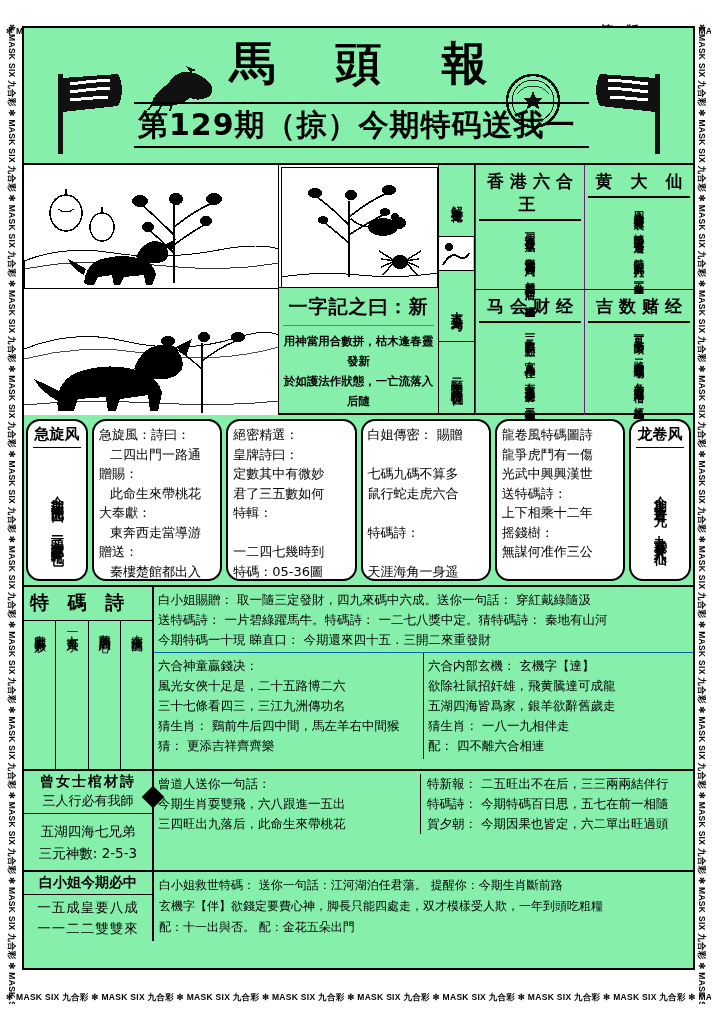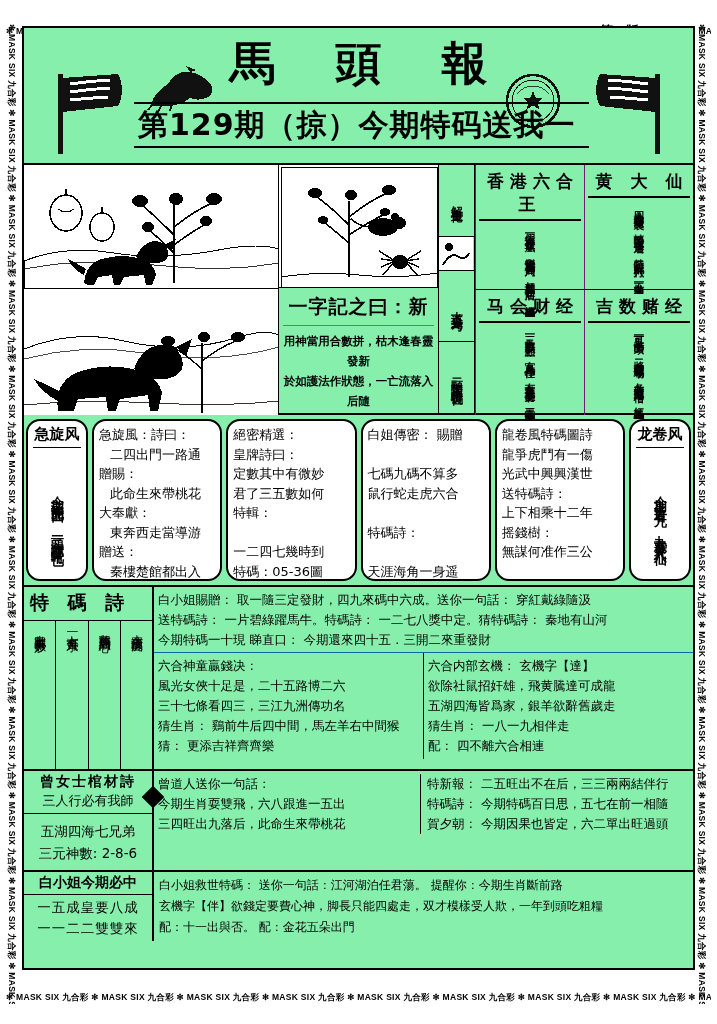--- a/index.html
+++ b/index.html
@@ -536,21 +536,21 @@
         </div>
       </div>
     </div>
 
     <div class="zrow">
       <div class="z-left">
         <div class="z-head">曾女士棺材詩</div>
         <div class="z-sub">三人行必有我師</div>
         <div class="z-body">
           <div class="zl">五湖四海七兄弟</div>
-          <div class="zl">三元神數: 2-8-6</div>
+          <div class="zl">三元神數: 2-5-3</div>
         </div>
       </div>
       <div class="z-right">
         <div class="diamond"></div>
         <div style="display:flex;">
           <div style="flex:1;" id="zl1">
               <div class="tline">曾道人送你一句話：</div>
               <div class="tline">今期生肖耍雙飛，六八跟進一五出</div>
               <div class="tline">三四旺出九落后，此命生來帶桃花</div>
             </div>

